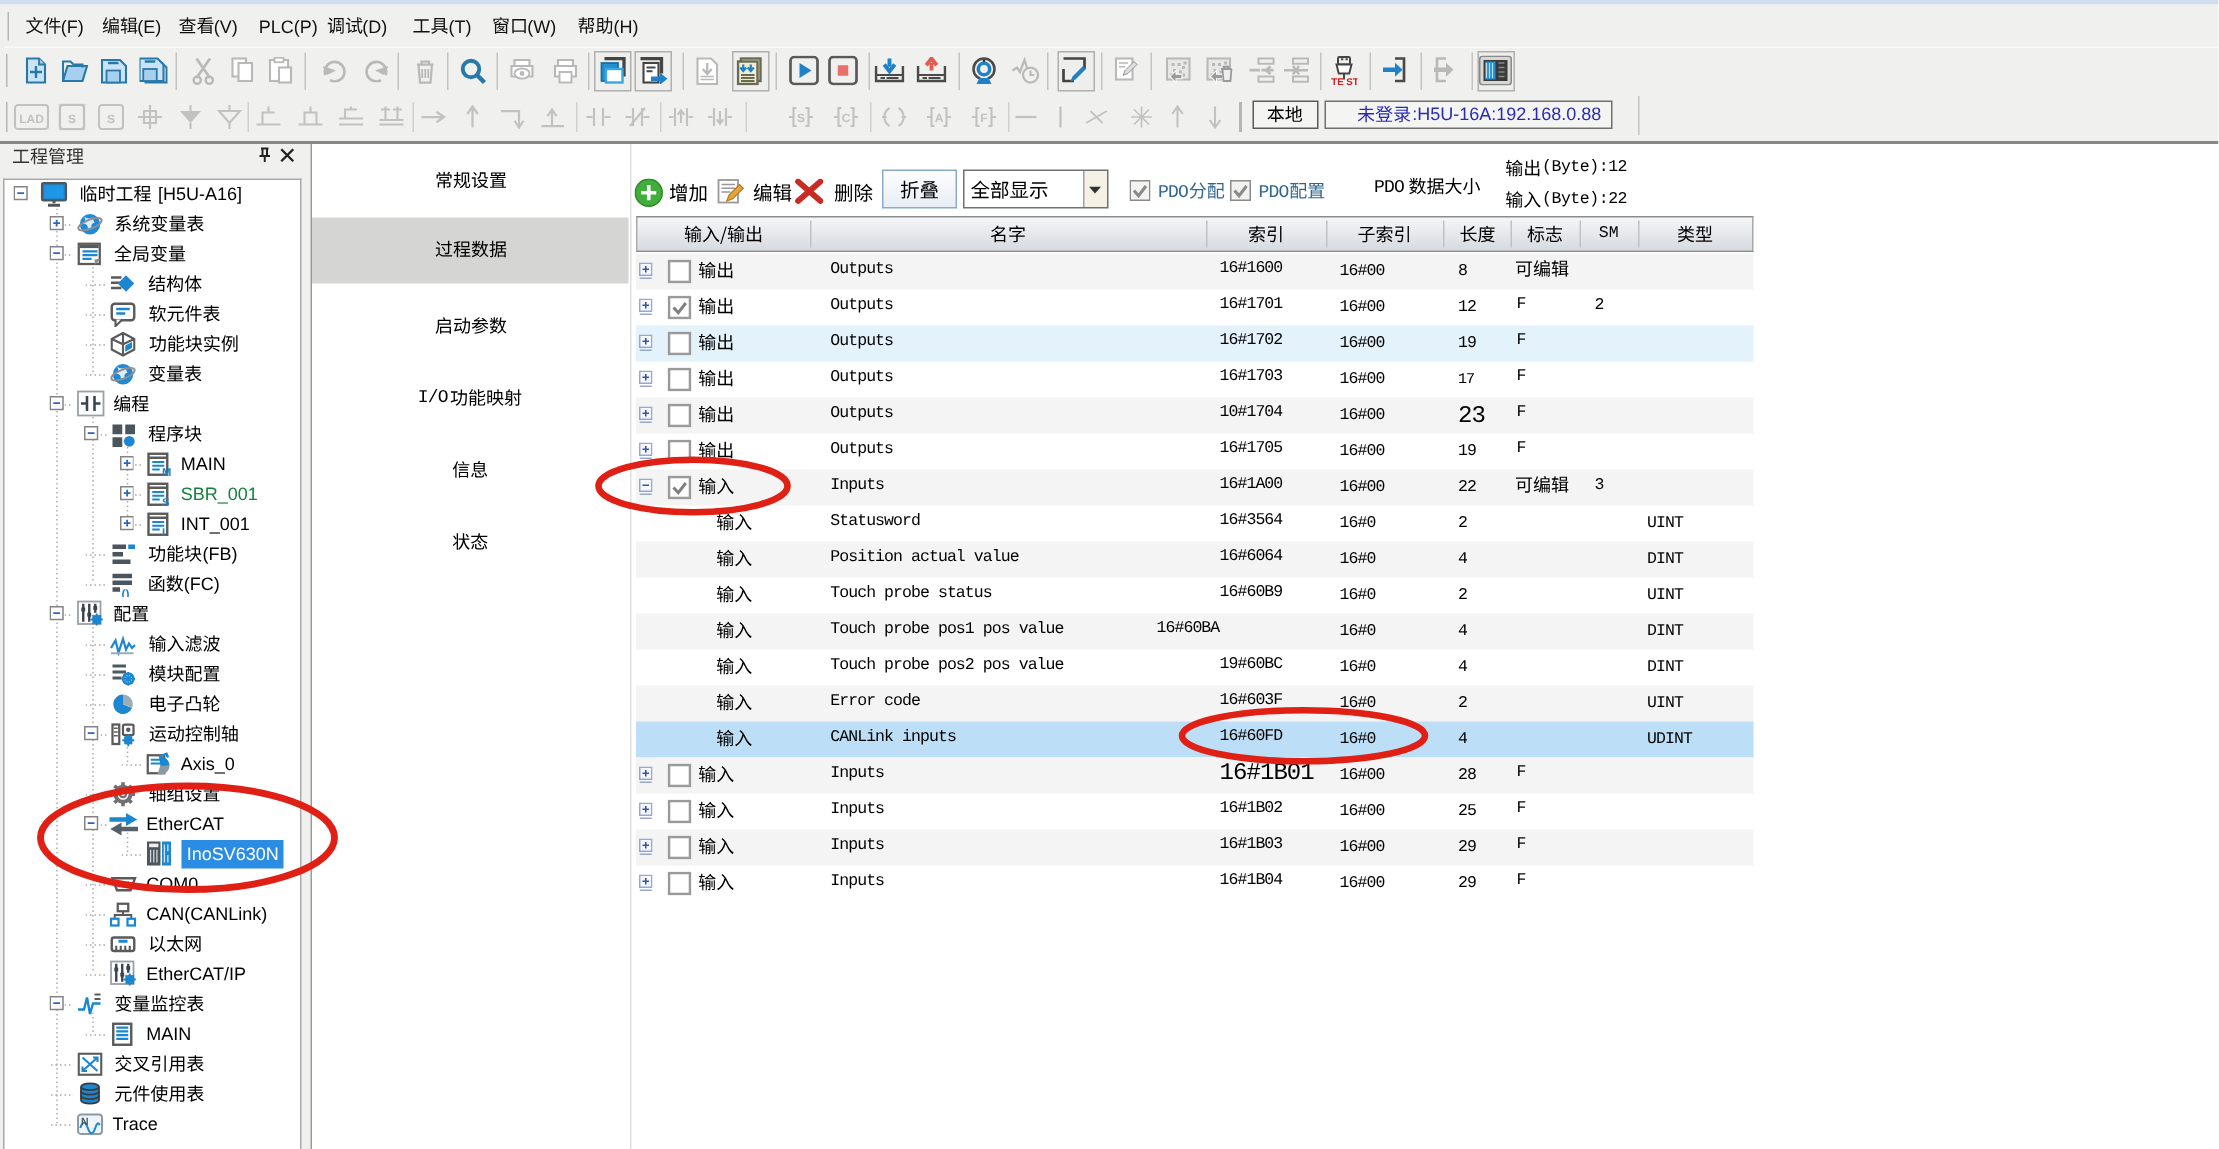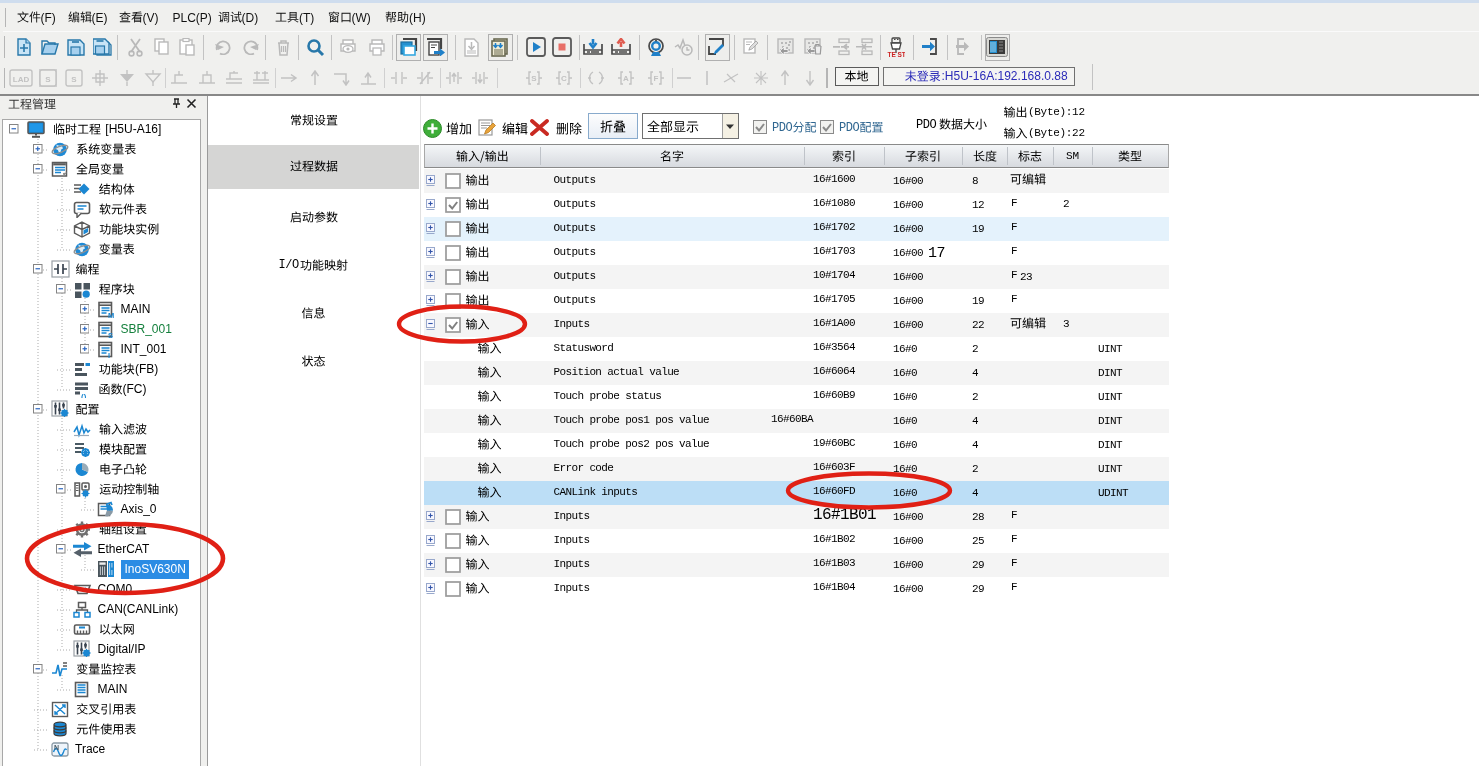--- a/index.html
+++ b/index.html
@@ -909,21 +909,21 @@
   </svg>
 <svg class="ab" style="left:73.0px;top:640.0px;" width="18.0" height="18.0" viewBox="0 0 18.0 18.0">
     <rect x="1" y="1" width="15" height="15" style="fill:#fff;stroke:#9aa0a6;stroke-width:1.2"></rect>
     <path d="M4.5,2.5 v12 M8.5,2.5 v12 M12.5,2.5 v6" style="stroke:#3a4450;stroke-width:1.6"></path>
     <rect x="3.2" y="5" width="2.6" height="2.6" fill="#3a4450"></rect>
     <rect x="7.2" y="8.5" width="2.6" height="2.6" fill="#3a4450"></rect>
     <rect x="11.2" y="4" width="2.6" height="2.6" fill="#3a4450"></rect>
     <circle cx="13.5" cy="13" r="3.2" fill="#1b87d2"></circle>
     <path d="M13.5,9 v8 M9.5,13 h8 M10.7,10.2 l5.6,5.6 M16.3,10.2 l-5.6,5.6" style="stroke:#1b87d2;stroke-width:1.3"></path>
   </svg>
-<div class="t" style="left:97.5px;top:641.8px;font-size:12px;line-height:14px;color:#000">Digital/IP</div>
+<div class="t" style="left:97.5px;top:641.8px;font-size:12px;line-height:14px;color:#000">EtherCAT/IP</div>
 <svg class="ab" style="left:43.2px;top:668.5px" width="6.3" height="2" viewBox="0 0 6.3 2">
     <path d="M0,1 H6.3" style="stroke:#ababab;stroke-width:1;stroke-dasharray:1 2"></path>
   </svg>
 <svg class="ab" style="left:33.0px;top:664.2px;" width="9.5" height="9.5" viewBox="0 0 9.5 9.5">
     <rect x="0.5" y="0.5" width="8.5" height="8.5" style="fill:#fff;stroke:#848484;stroke-width:1"></rect>
     <path d="M2.5,4.75 h4.5" style="stroke:#2b66c0;stroke-width:1.2"></path>
   </svg>
 <svg class="ab" style="left:50.5px;top:660.5px;" width="18.0" height="17.0" viewBox="0 0 18.0 17.0">
     <path d="M1,12 h4 l2,-8 2,11 2,-7 h5" style="fill:none;stroke:#1b87d2;stroke-width:1.6"></path>
     <path d="M12,2 h4 M12,5 h4" style="stroke:#5a5a5a;stroke-width:1.4"></path>
@@ -1166,21 +1166,21 @@
   </svg>
 <svg class="ab" style="left:444.5px;top:196.5px;" width="16.0" height="16.0" viewBox="0 0 16.0 16.0">
     <rect x="1" y="1" width="14" height="14" style="fill:#fff;stroke:#9a9a9a;stroke-width:1.7"></rect>
     <path d="M4,8 l3.2,3.5 5,-6.5" style="fill:none;stroke:#808080;stroke-width:2"></path>
   </svg>
 <svg class="ct" style="left:464.5px;top:198.0px;fill:#000" width="25.0" height="12" viewBox="0 0 2000 1000">
     <use href="#g8f93" x="0"></use>
     <use href="#g51fa" x="1000"></use>
   </svg>
 <div class="tm" style="left:553.5px;top:198.0px;font-size:11px;line-height:13px;color:#000;letter-spacing:-0.62px">Outputs</div>
-<div class="tm" style="left:813.0px;top:196.5px;font-size:11px;line-height:13px;color:#000;letter-spacing:-0.62px">16#1080</div>
+<div class="tm" style="left:813.0px;top:196.5px;font-size:11px;line-height:13px;color:#000;letter-spacing:-0.62px">16#1701</div>
 <div class="tm" style="left:893.0px;top:199.0px;font-size:11px;line-height:13px;color:#000;letter-spacing:-0.62px">16#00</div>
 <div class="tm" style="left:972.0px;top:199.0px;font-size:11px;line-height:13px;color:#000;letter-spacing:-0.62px">12</div>
 <div class="tm" style="left:1011.0px;top:196.5px;font-size:11px;line-height:13px;color:#000;letter-spacing:-0.62px">F</div>
 <div class="tm" style="left:1063.0px;top:198.0px;font-size:11px;line-height:13px;color:#000;letter-spacing:-0.62px">2</div>
 <div class="ab" style="left:424.0px;top:216.5px;width:744.5px;height:24.0px;background:#e4f2fc"></div>
 <svg class="ab" style="left:426.0px;top:223.0px;" width="9.0" height="11.0" viewBox="0 0 9.0 11.0">
     <rect x="0.5" y="0.5" width="8" height="8" style="fill:#f8f8ff;stroke:#98a8cc;stroke-width:1"></rect>
     <path d="M2.3,4.5 h4.4" style="stroke:#3355aa;stroke-width:1.1"></path>
     <path d="M4.5,2.3 v4.4" style="stroke:#3355aa;stroke-width:1.1"></path>
     <path d="M0.5,10.5 h8" style="stroke:#98a8cc;stroke-width:1"></path>
@@ -1206,40 +1206,40 @@
 <svg class="ab" style="left:444.5px;top:244.5px;" width="16.0" height="16.0" viewBox="0 0 16.0 16.0">
     <rect x="1" y="1" width="14" height="14" style="fill:#fff;stroke:#9a9a9a;stroke-width:1.7"></rect>
   </svg>
 <svg class="ct" style="left:464.5px;top:246.0px;fill:#000" width="25.0" height="12" viewBox="0 0 2000 1000">
     <use href="#g8f93" x="0"></use>
     <use href="#g51fa" x="1000"></use>
   </svg>
 <div class="tm" style="left:553.5px;top:246.0px;font-size:11px;line-height:13px;color:#000;letter-spacing:-0.62px">Outputs</div>
 <div class="tm" style="left:813.0px;top:244.5px;font-size:11px;line-height:13px;color:#000;letter-spacing:-0.62px">16#1703</div>
 <div class="tm" style="left:893.0px;top:247.0px;font-size:11px;line-height:13px;color:#000;letter-spacing:-0.62px">16#00</div>
-<div class="tm" style="left:928px;top:247.0px;font-size:15px;line-height:13px;color:#000;letter-spacing:-0.62px">17</div>
+<div class="tm" style="left:972.0px;top:247.0px;font-size:10px;line-height:13px;color:#000;letter-spacing:-0.62px">17</div>
 <div class="tm" style="left:1011.0px;top:244.5px;font-size:11px;line-height:13px;color:#000;letter-spacing:-0.62px">F</div>
 <div class="ab" style="left:424.0px;top:264.5px;width:744.5px;height:24.0px;background:#f4f4f4"></div>
 <svg class="ab" style="left:426.0px;top:271.0px;" width="9.0" height="11.0" viewBox="0 0 9.0 11.0">
     <rect x="0.5" y="0.5" width="8" height="8" style="fill:#f8f8ff;stroke:#98a8cc;stroke-width:1"></rect>
     <path d="M2.3,4.5 h4.4" style="stroke:#3355aa;stroke-width:1.1"></path>
     <path d="M4.5,2.3 v4.4" style="stroke:#3355aa;stroke-width:1.1"></path>
     <path d="M0.5,10.5 h8" style="stroke:#98a8cc;stroke-width:1"></path>
   </svg>
 <svg class="ab" style="left:444.5px;top:268.5px;" width="16.0" height="16.0" viewBox="0 0 16.0 16.0">
     <rect x="1" y="1" width="14" height="14" style="fill:#fff;stroke:#9a9a9a;stroke-width:1.7"></rect>
   </svg>
 <svg class="ct" style="left:464.5px;top:270.0px;fill:#000" width="25.0" height="12" viewBox="0 0 2000 1000">
     <use href="#g8f93" x="0"></use>
     <use href="#g51fa" x="1000"></use>
   </svg>
 <div class="tm" style="left:553.5px;top:270.0px;font-size:11px;line-height:13px;color:#000;letter-spacing:-0.62px">Outputs</div>
 <div class="tm" style="left:813.0px;top:268.5px;font-size:11px;line-height:13px;color:#000;letter-spacing:-0.62px">10#1704</div>
 <div class="tm" style="left:893.0px;top:271.0px;font-size:11px;line-height:13px;color:#000;letter-spacing:-0.62px">16#00</div>
-<div class="tm" style="left:1020px;top:271.0px;font-size:11px;line-height:13px;color:#000;letter-spacing:-0.62px">23</div>
+<div class="tm" style="left:972.0px;top:271.0px;font-size:16px;line-height:13px;color:#000;letter-spacing:-0.62px">23</div>
 <div class="tm" style="left:1011.0px;top:268.5px;font-size:11px;line-height:13px;color:#000;letter-spacing:-0.62px">F</div>
 <svg class="ab" style="left:426.0px;top:295.0px;" width="9.0" height="11.0" viewBox="0 0 9.0 11.0">
     <rect x="0.5" y="0.5" width="8" height="8" style="fill:#f8f8ff;stroke:#98a8cc;stroke-width:1"></rect>
     <path d="M2.3,4.5 h4.4" style="stroke:#3355aa;stroke-width:1.1"></path>
     <path d="M4.5,2.3 v4.4" style="stroke:#3355aa;stroke-width:1.1"></path>
     <path d="M0.5,10.5 h8" style="stroke:#98a8cc;stroke-width:1"></path>
   </svg>
 <svg class="ab" style="left:444.5px;top:292.5px;" width="16.0" height="16.0" viewBox="0 0 16.0 16.0">
     <rect x="1" y="1" width="14" height="14" style="fill:#fff;stroke:#9a9a9a;stroke-width:1.7"></rect>
   </svg>

